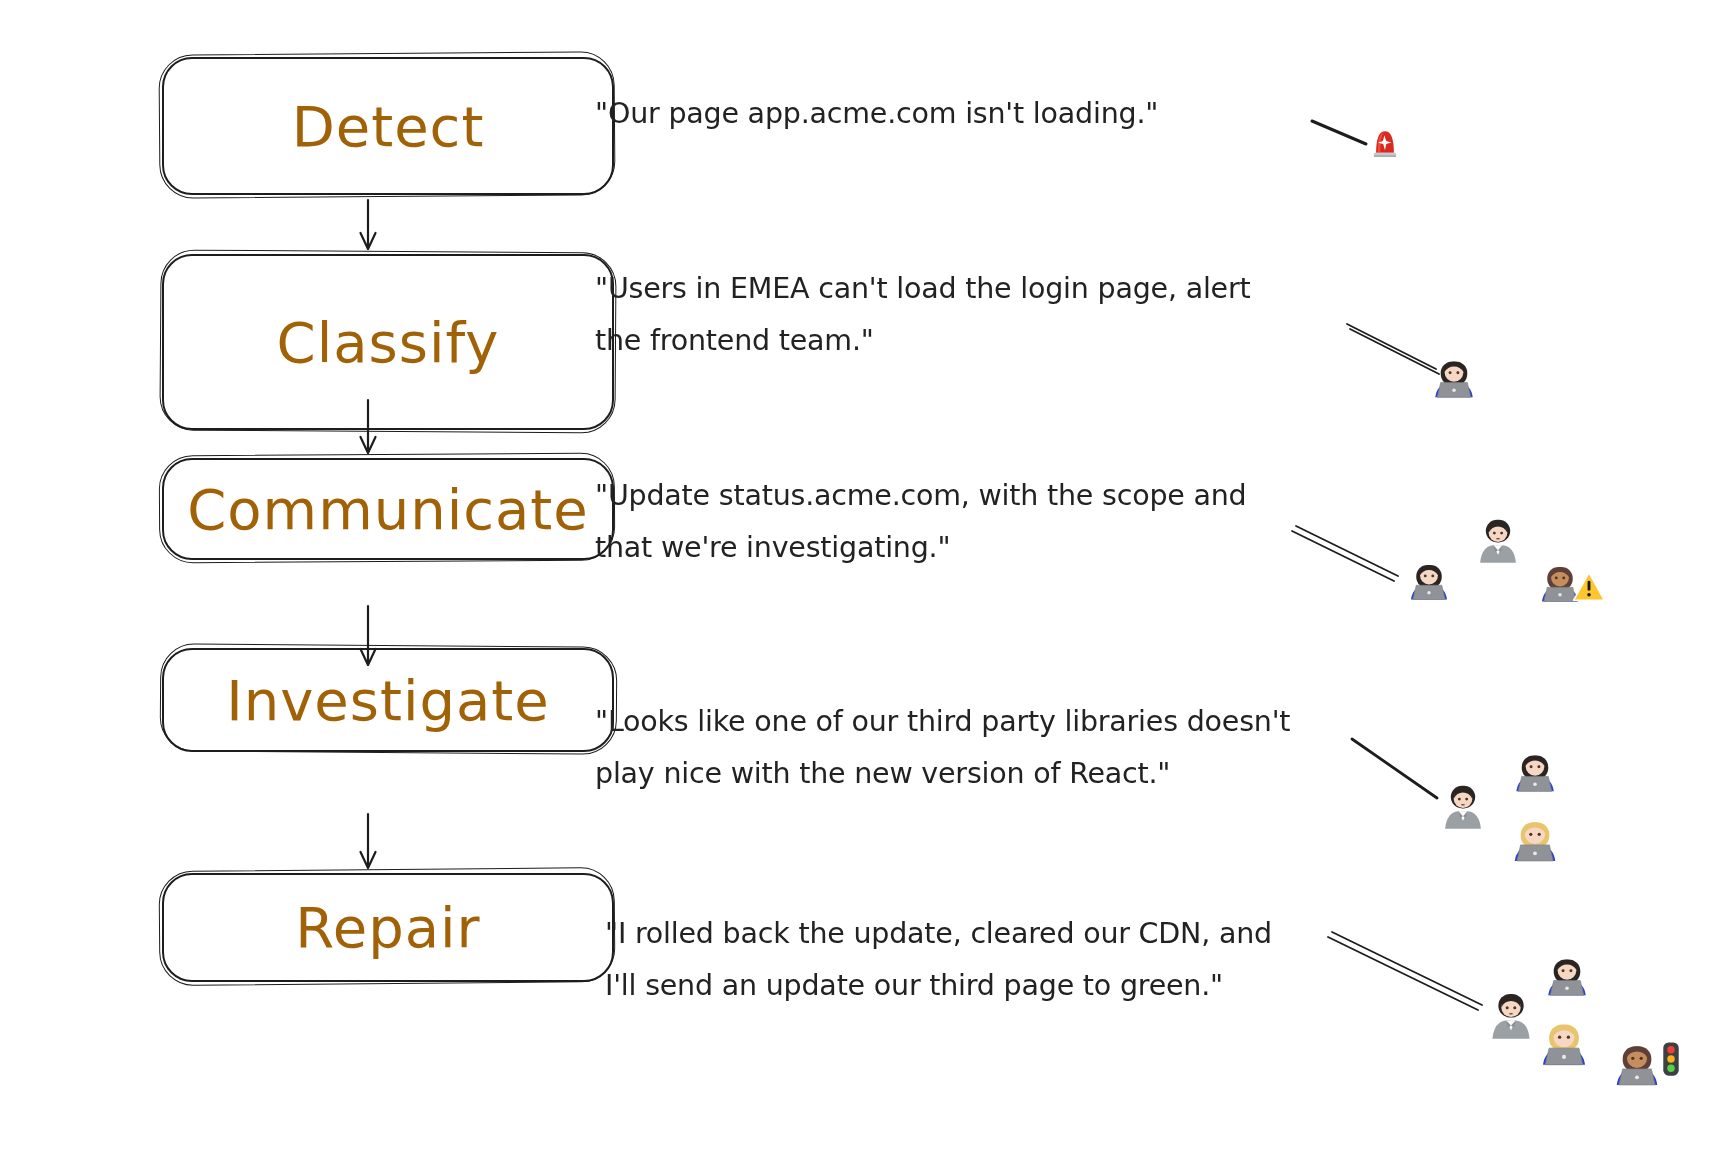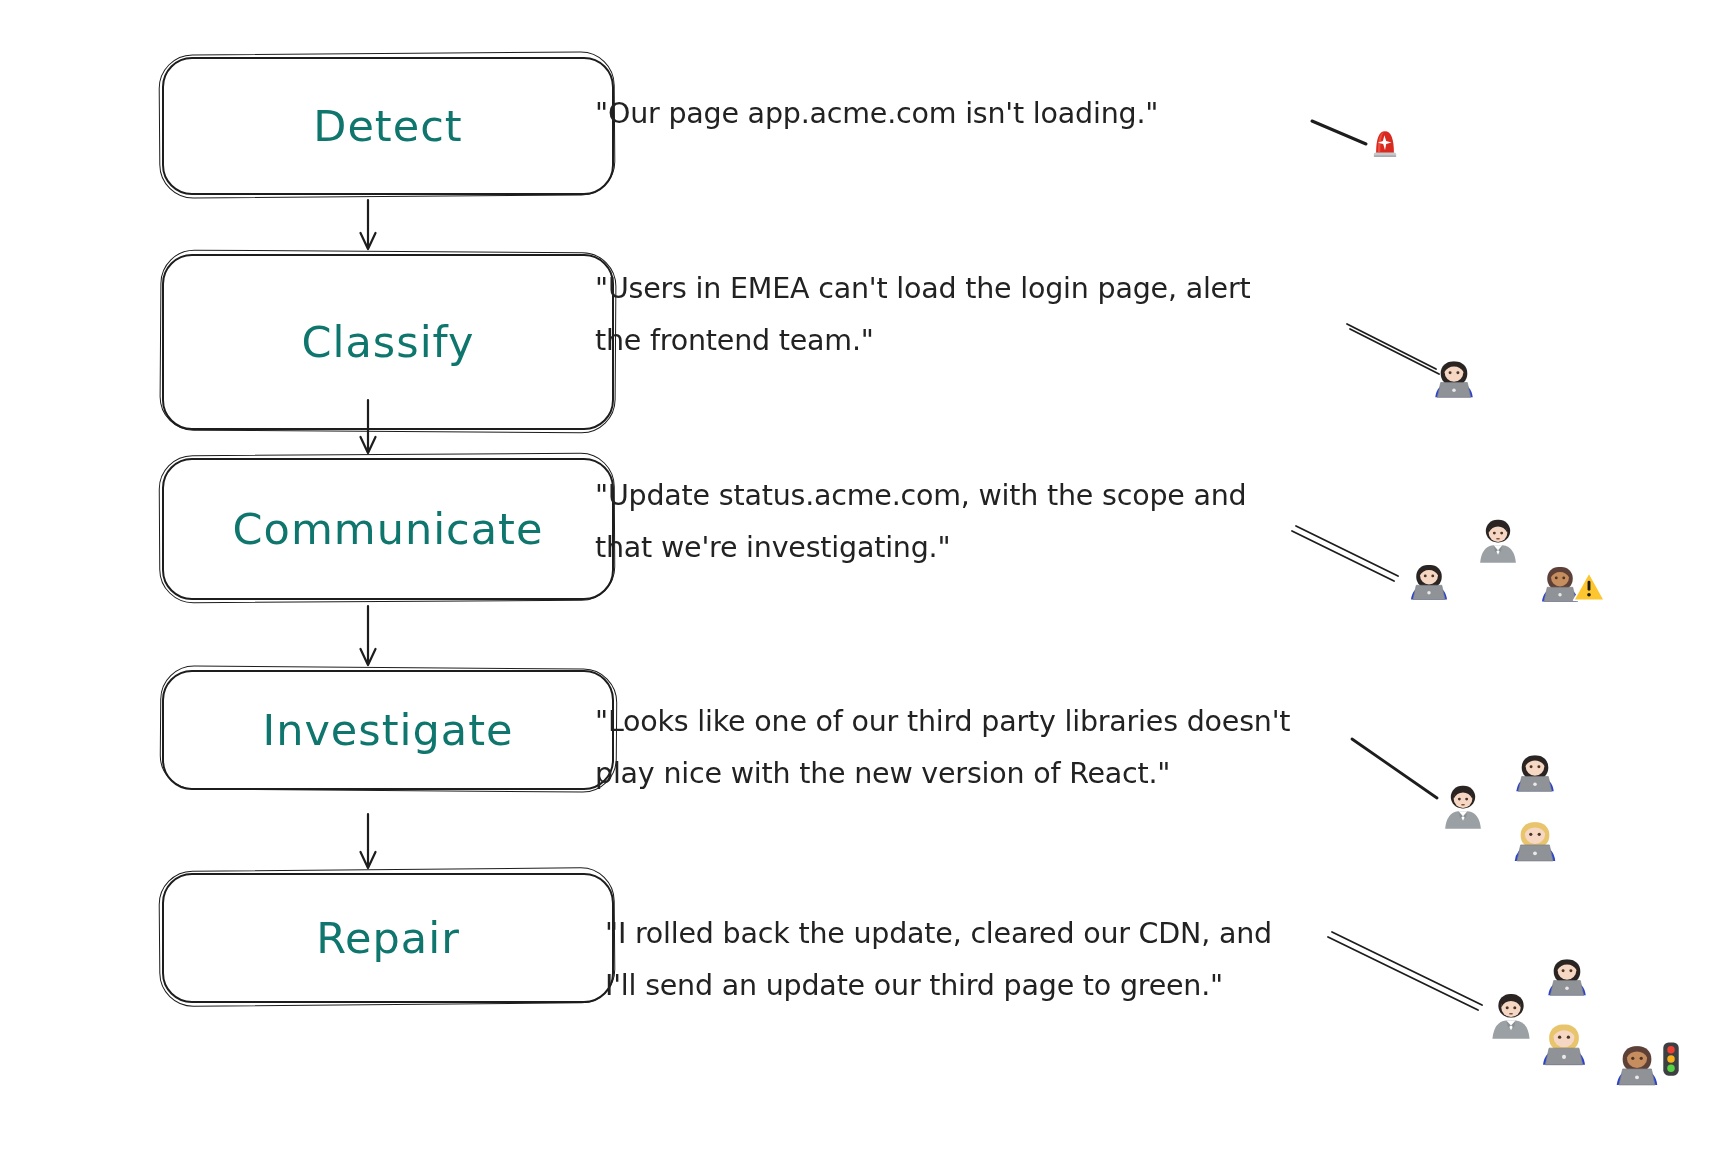--- a/index.html
+++ b/index.html
@@ -24,26 +24,26 @@
     transform:rotate(-0.45deg);
     pointer-events:none;
   }
   .flow-box:nth-of-type(2)::before { transform:rotate(0.4deg); inset:-5px -4px -4px -4px; }
   .flow-box:nth-of-type(3)::before { transform:rotate(-0.35deg); }
   .flow-box:nth-of-type(4)::before { transform:rotate(0.45deg); inset:-5px -5px -3px -4px; }
   .flow-box:nth-of-type(5)::before { transform:rotate(-0.5deg); }
 
   .box-detect      { top:57px;  height:138px; }
   .box-classify    { top:254px; height:176px; }
-  .box-communicate { top:458px; height:142px; }
-  .box-investigate { top:670px; height:120px; }
-  .box-repair      { top:873px; height:130px; }
+  .box-communicate { top:458px; height:102px; }
+  .box-investigate { top:648px; height:104px; }
+  .box-repair      { top:873px; height:109px; }
 
   .flow-label {
-    font-size:43px; color:#0f766e; letter-spacing:1px;
+    font-size:56px; color:#a16207; letter-spacing:1px;
     font-family:"DejaVu Sans",sans-serif;
   }
 
   
   .flow-arrow { position:absolute; left:355px; }
 
   
   .quote {
     position:absolute; left:595px; color:#222222;
     font-size:28.5px; line-height:52px; letter-spacing:-0.2px;

